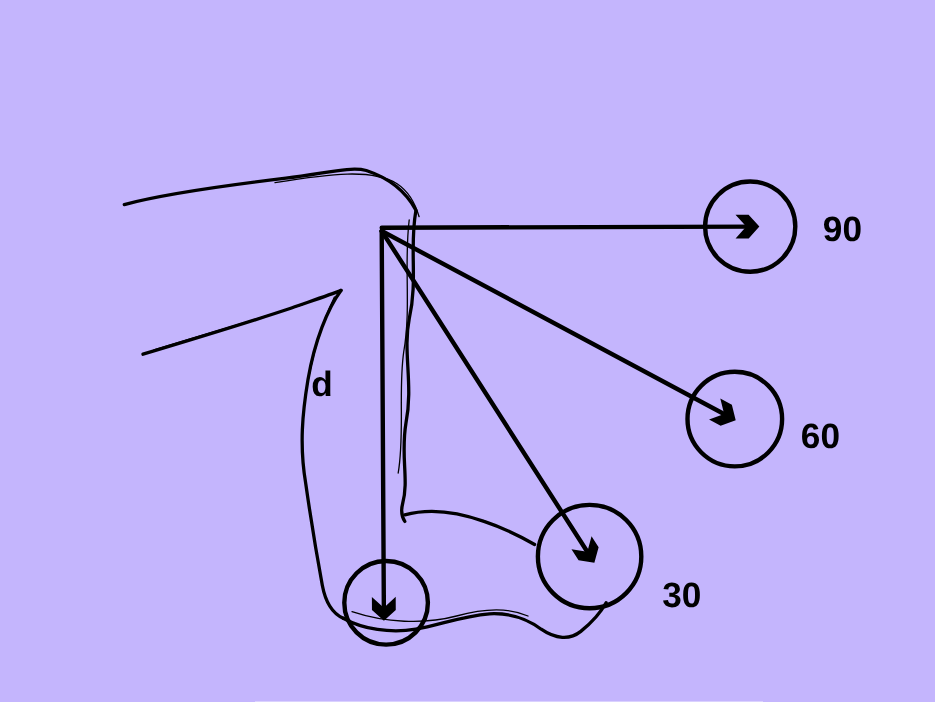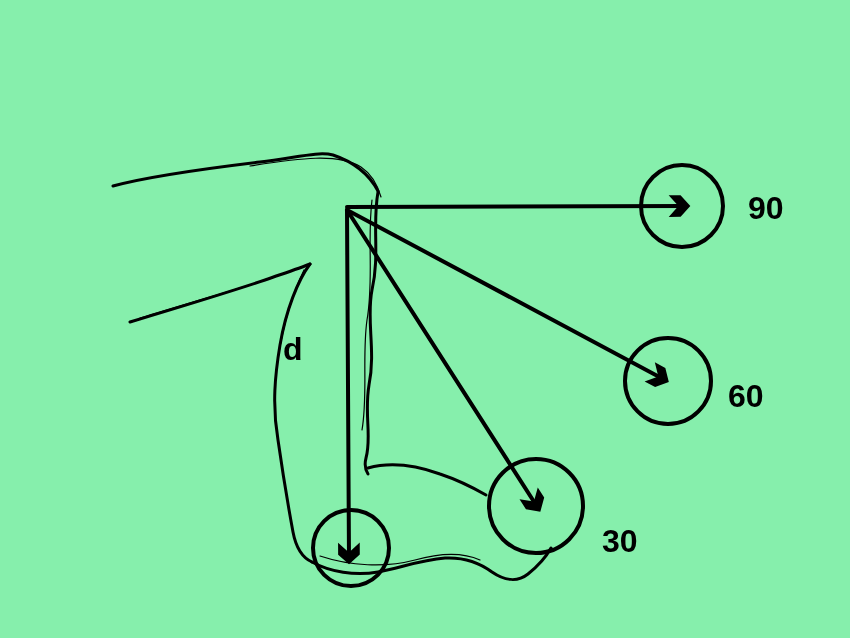--- a/index.html
+++ b/index.html
@@ -5,21 +5,21 @@
   html, body {
     margin: 0;
     padding: 0;
     background: #ffffff;
     font-family: "Liberation Sans", sans-serif;
   }
   .canvas {
     position: relative;
     width: 850px;
     height: 638px;
-    background: #86efac;
+    background: #c4b5fd;
     overflow: hidden;
   }
   svg { display: block; }
   .ink { stroke: #000000; fill: none; stroke-linecap: round; stroke-linejoin: round; }
   .main-line { stroke-width: 3; }
   .thin-line { stroke-width: 1.2; }
   .vector-line { stroke-width: 4; }
   .target-circle { stroke-width: 4; }
   .diagram-label {
     font-family: "Liberation Sans", sans-serif;

